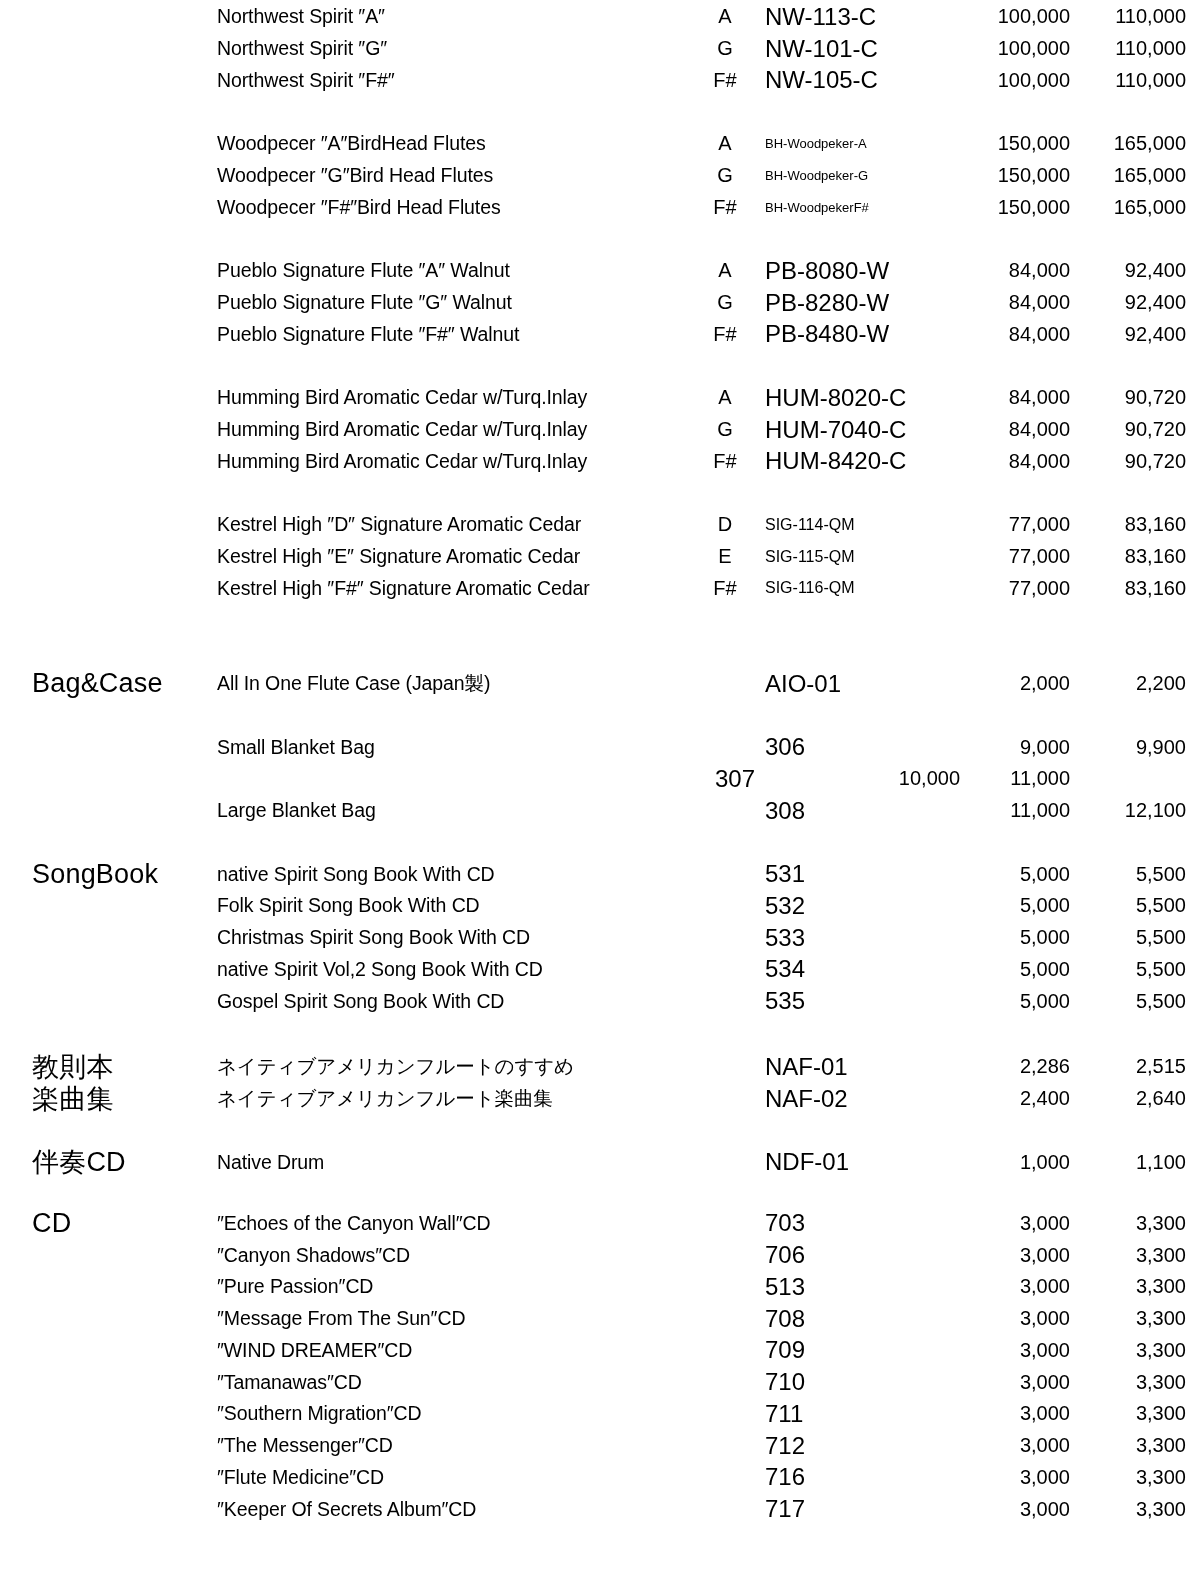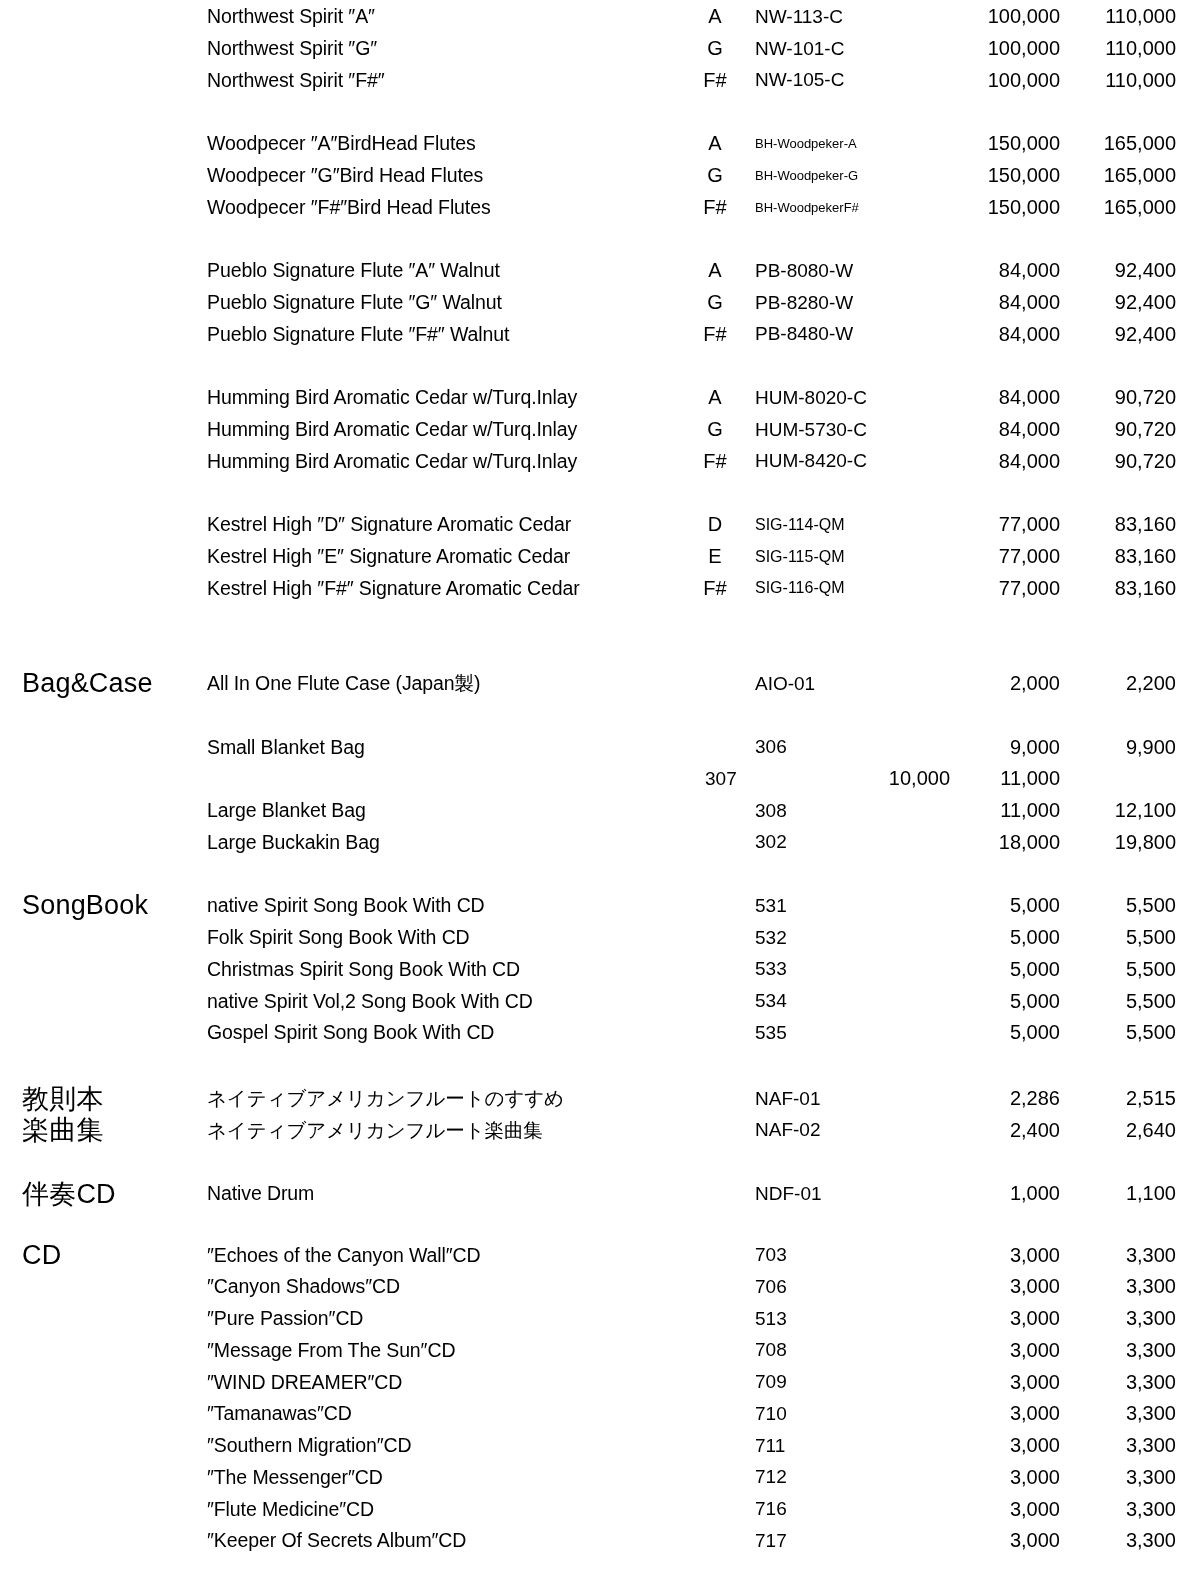--- a/index.html
+++ b/index.html
@@ -16,20 +16,21 @@
   }
   .price-table {
     position: relative;
     width: 1200px;
     padding-top: 1px;
   }
   .row {
     display: grid;
     grid-template-columns: 207px 483px 50px 210px 110px 116px;
     height: 31.75px;
+    margin-left: 10px;
   }
   .cell {
     display: flex;
     align-items: center;
     white-space: nowrap;
     overflow: visible;
   }
   .cat {
     padding-left: 22px;
     font-size: 27px;
@@ -38,21 +39,21 @@
   .prod {
     font-size: 19.5px;
     letter-spacing: -0.1px;
   }
   .key {
     justify-content: center;
     font-size: 20px;
   }
   .model {
     padding-left: 15px;
-    font-size: 19px;
+    font-size: 24px;
   }
   .model.mid   { font-size: 16px; }
   .model.small { font-size: 13px; }
   .num {
     justify-content: flex-end;
     font-size: 20px;
   }
 </style>
 </head>
 <body>
@@ -138,21 +139,21 @@
       <div class="cell prod">Humming Bird Aromatic Cedar w/Turq.Inlay</div>
       <div class="cell key">A</div>
       <div class="cell model">HUM-8020-C</div>
       <div class="cell num">84,000</div>
       <div class="cell num">90,720</div>
     </div>
     <div class="row">
       <div class="cell cat"></div>
       <div class="cell prod">Humming Bird Aromatic Cedar w/Turq.Inlay</div>
       <div class="cell key">G</div>
-      <div class="cell model">HUM-5730-C</div>
+      <div class="cell model">HUM-7040-C</div>
       <div class="cell num">84,000</div>
       <div class="cell num">90,720</div>
     </div>
     <div class="row">
       <div class="cell cat"></div>
       <div class="cell prod">Humming Bird Aromatic Cedar w/Turq.Inlay</div>
       <div class="cell key">F#</div>
       <div class="cell model">HUM-8420-C</div>
       <div class="cell num">84,000</div>
       <div class="cell num">90,720</div>
@@ -209,28 +210,20 @@
       <div class="cell num">11,000</div>
     </div>
     <div class="row">
       <div class="cell cat"></div>
       <div class="cell prod">Large Blanket Bag</div>
       <div class="cell key"></div>
       <div class="cell model">308</div>
       <div class="cell num">11,000</div>
       <div class="cell num">12,100</div>
     </div>
-    <div class="row">
-      <div class="cell cat"></div>
-      <div class="cell prod">Large Buckakin Bag</div>
-      <div class="cell key"></div>
-      <div class="cell model">302</div>
-      <div class="cell num">18,000</div>
-      <div class="cell num">19,800</div>
-    </div>
     <div class="row"></div>
     <div class="row">
       <div class="cell cat">SongBook</div>
       <div class="cell prod">native Spirit Song Book With CD</div>
       <div class="cell key"></div>
       <div class="cell model">531</div>
       <div class="cell num">5,000</div>
       <div class="cell num">5,500</div>
     </div>
     <div class="row">

